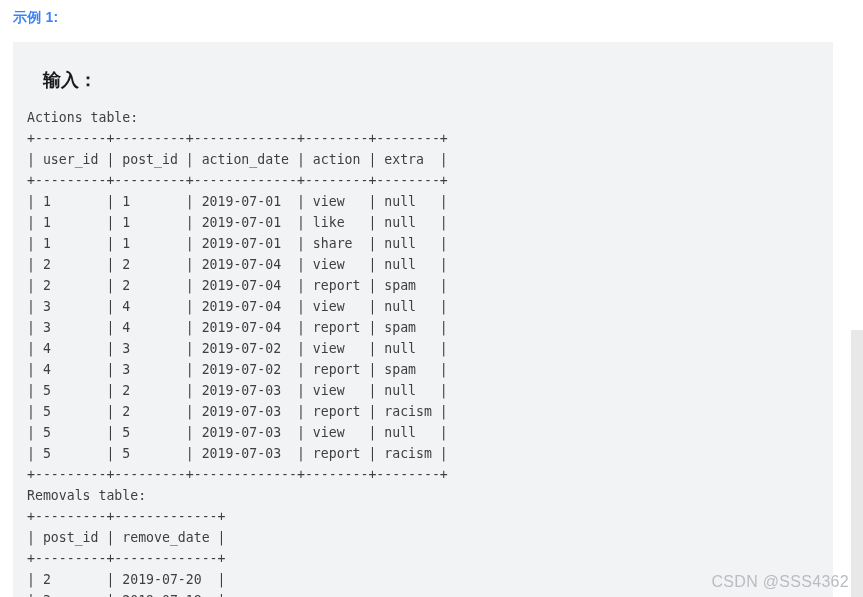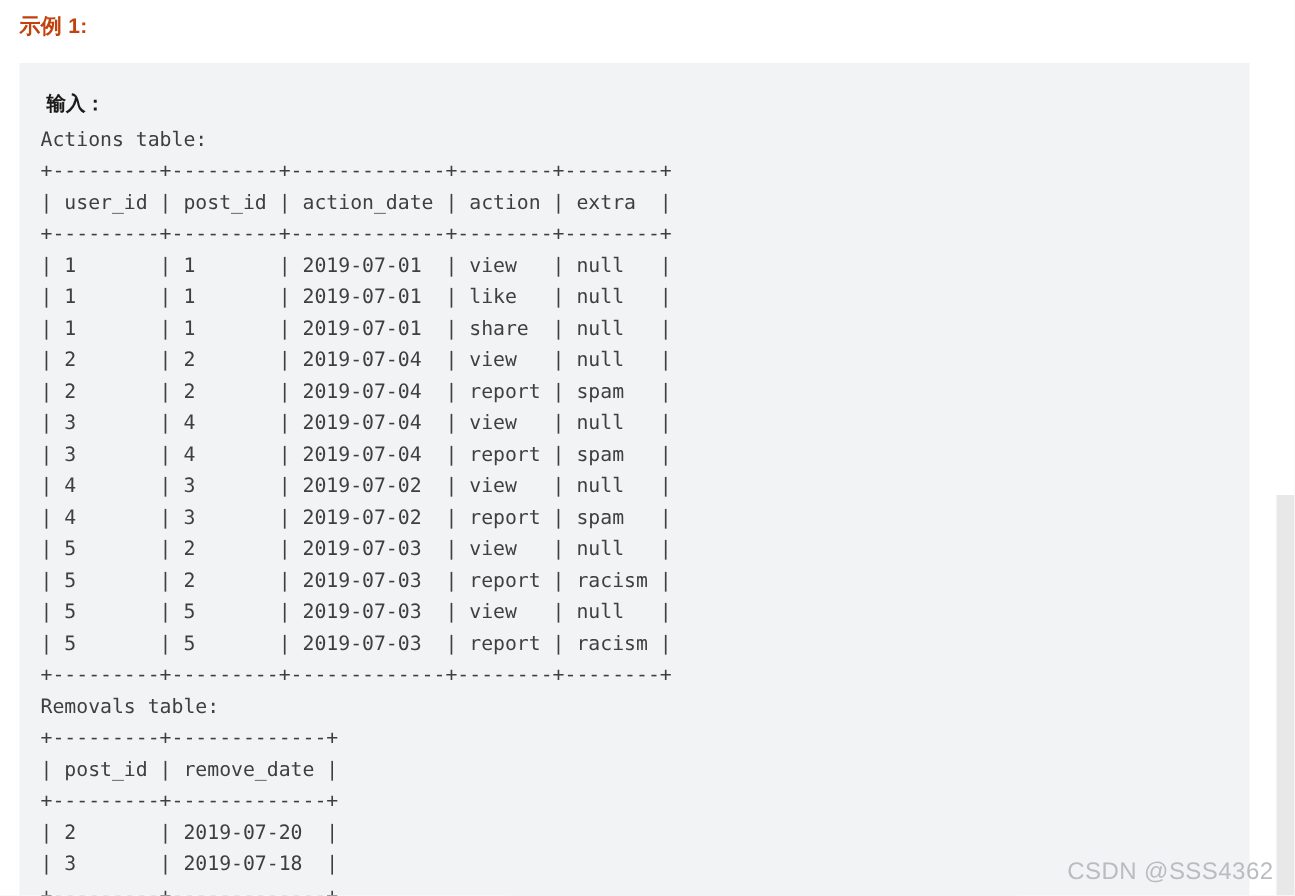--- a/index.html
+++ b/index.html
@@ -22,45 +22,45 @@
     box-sizing: border-box;
   }
 
   .example-title {
     position: absolute;
     left: 13px;
     top: 9px;
     font-family: "Liberation Sans", sans-serif;
     font-size: 14px;
     font-weight: bold;
-    color: #c2410c;
+    color: #3b82f6;
     letter-spacing: 0.2px;
     white-space: pre;
   }
 
   .code-block {
     position: absolute;
     left: 13px;
     top: 42px;
     width: 820px;
     height: 575px;
     background: #f2f3f5;
     box-sizing: border-box;
     padding: 12px 0 0 14px;
     overflow: hidden;
   }
 
   .code-heading {
     font-family: "Liberation Sans", sans-serif;
-    font-size: 13px;
+    font-size: 18px;
     font-weight: bold;
     color: #1b1b1b;
     line-height: 21px;
     white-space: pre;
-    margin: 4px;
+    margin: 16px;
   }
 
   .code-pre {
     margin: 0;
     font-family: "DejaVu Sans Mono", "Liberation Mono", monospace;
     font-size: 13.2px;
     line-height: 21px;
     color: #3f3f3f;
     white-space: pre;
     letter-spacing: 0px;

